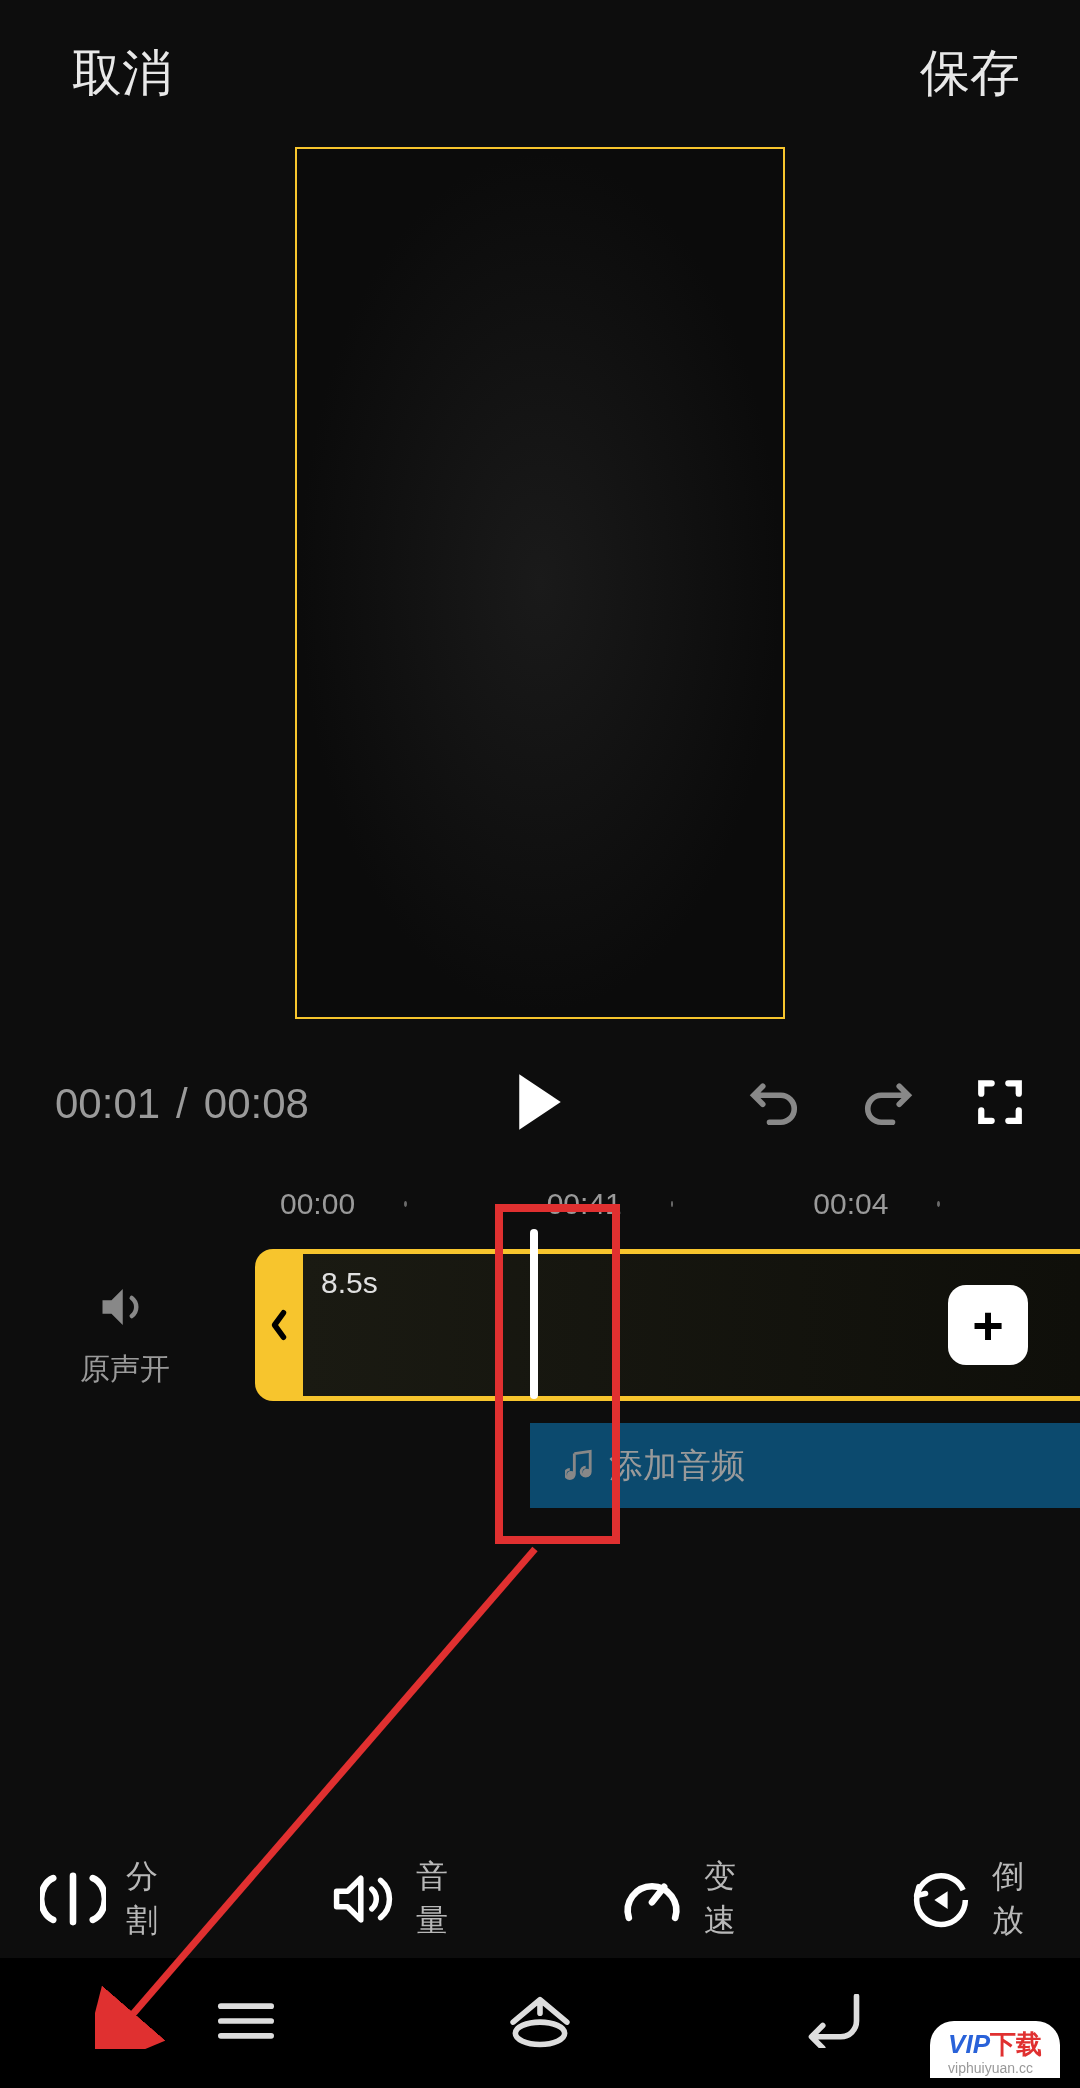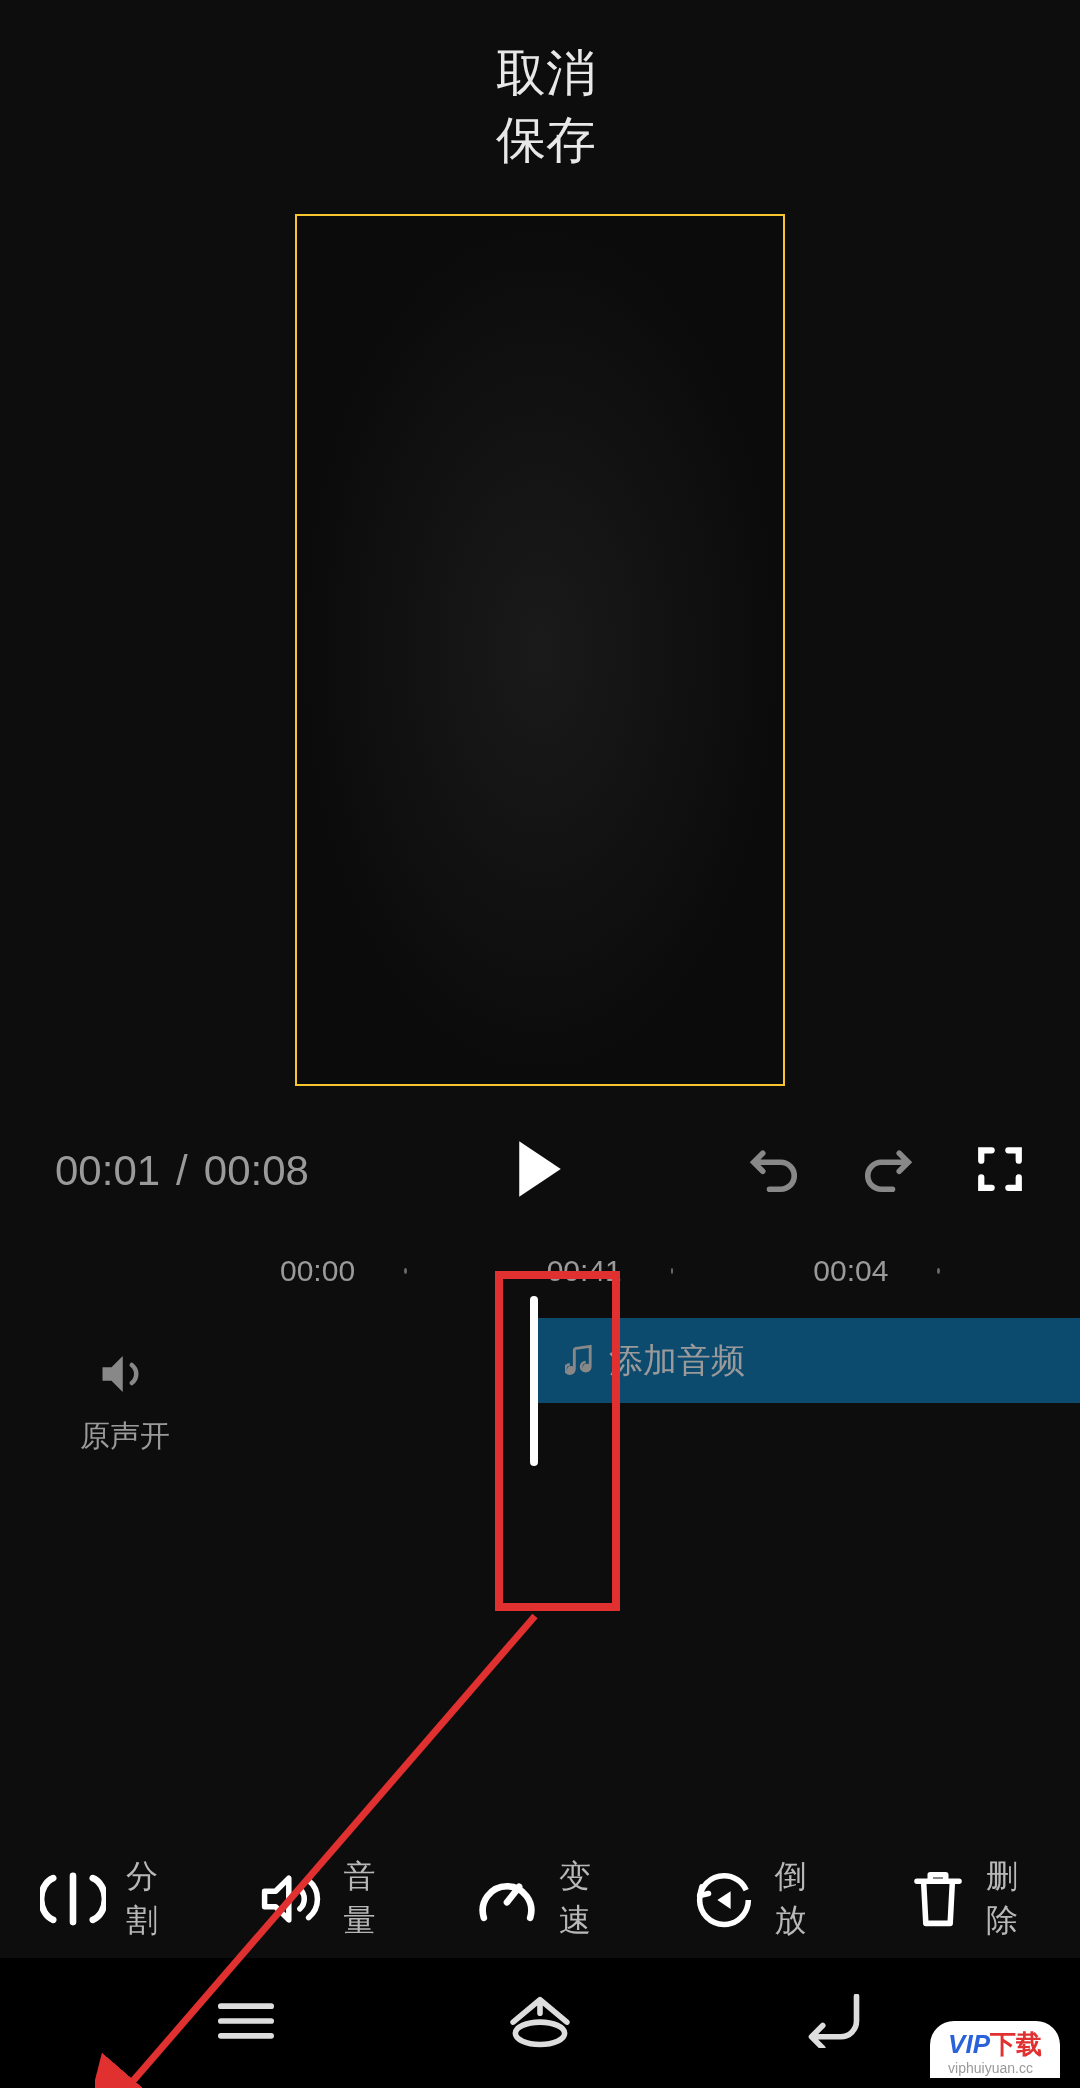--- a/index.html
+++ b/index.html
@@ -10,21 +10,20 @@
       font-family: -apple-system, sans-serif;
       color: #fff;
       position: relative;
       overflow: hidden;
     }
     .header {
       display: flex;
       justify-content: space-between;
       align-items: center;
       padding: 40px 60px 30px 72px;
-      flex-direction: column;
     }
     .header-btn {
       font-size: 50px;
       color: #e8e8e8;
       font-weight: 300;
     }
     .preview-area {
       display: flex;
       justify-content: center;
       padding: 10px 0 30px 0;
@@ -302,20 +301,33 @@
   <div class="sound-toggle">
     <div class="sound-icon">
       <svg width="54" height="46" viewBox="0 0 48 40">
         <path d="M4 14 L12 14 L22 4 L22 36 L12 26 L4 26 Z" fill="#888"></path>
         <path d="M30 12 A10 10 0 0 1 30 28" stroke="#888" stroke-width="4" fill="none" stroke-linecap="round"></path>
       </svg>
     </div>
     <div class="sound-label">原声开</div>
   </div>
 
+  <div class="clip-track">
+    <div class="clip-handle">
+      <svg width="20" height="34" viewBox="0 0 18 30">
+        <path d="M13 4 L5 15 L13 26" stroke="#000" stroke-width="5" fill="none" stroke-linecap="round" stroke-linejoin="round"></path>
+      </svg>
+    </div>
+    <div class="clip-content">
+      <div class="clip-duration">8.5s</div>
+    </div>
+    <div class="add-button">
+      <span>+</span>
+    </div>
+  </div>
 
   <div class="playhead"></div>
 
   <div class="highlight-box"></div>
 
   <div class="audio-track">
     <svg width="30" height="34" viewBox="0 0 26 30">
       <path d="M8 4 L8 22 A4 4 0 1 1 4 18 M8 4 L22 2 L22 20 A4 4 0 1 1 18 16" stroke="#888" stroke-width="2.5" fill="none"></path>
       <circle cx="5" cy="23" r="3.5" fill="#888"></circle>
       <circle cx="19" cy="21" r="3.5" fill="#888"></circle>
@@ -364,28 +376,20 @@
   <div class="tool-button">
     <div class="tool-icon">
       <svg width="62" height="60" viewBox="0 0 56 54">
         <circle cx="28" cy="28" r="22" stroke="#fff" stroke-width="5" fill="none" stroke-dasharray="8 0 120 100"></circle>
         <path d="M8 16 L6 24 L14 22" stroke="#fff" stroke-width="5" fill="none" stroke-linecap="round" stroke-linejoin="round"></path>
         <path d="M34 20 L22 28 L34 36 Z" fill="#fff"></path>
       </svg>
     </div>
     <div class="tool-label">倒放</div>
   </div>
-  <div class="tool-button">
-    <div class="tool-icon">
-      <svg width="56" height="62" viewBox="0 0 50 56">
-        <path d="M6 12 L44 12 M12 12 L14 50 L36 50 L38 12 M18 6 L32 6 L32 12 L18 12 Z" stroke="#fff" stroke-width="5" fill="none" stroke-linejoin="round" stroke-linecap="round"></path>
-      </svg>
-    </div>
-    <div class="tool-label">删除</div>
-  </div>
 </div>
 
 <div class="nav-bar">
   <div>
     <svg width="64" height="48" viewBox="0 0 56 42">
       <line x1="6" y1="8" x2="50" y2="8" stroke="#ddd" stroke-width="5" stroke-linecap="round"></line>
       <line x1="6" y1="21" x2="50" y2="21" stroke="#ddd" stroke-width="5" stroke-linecap="round"></line>
       <line x1="6" y1="34" x2="50" y2="34" stroke="#ddd" stroke-width="5" stroke-linecap="round"></line>
     </svg>
   </div>

